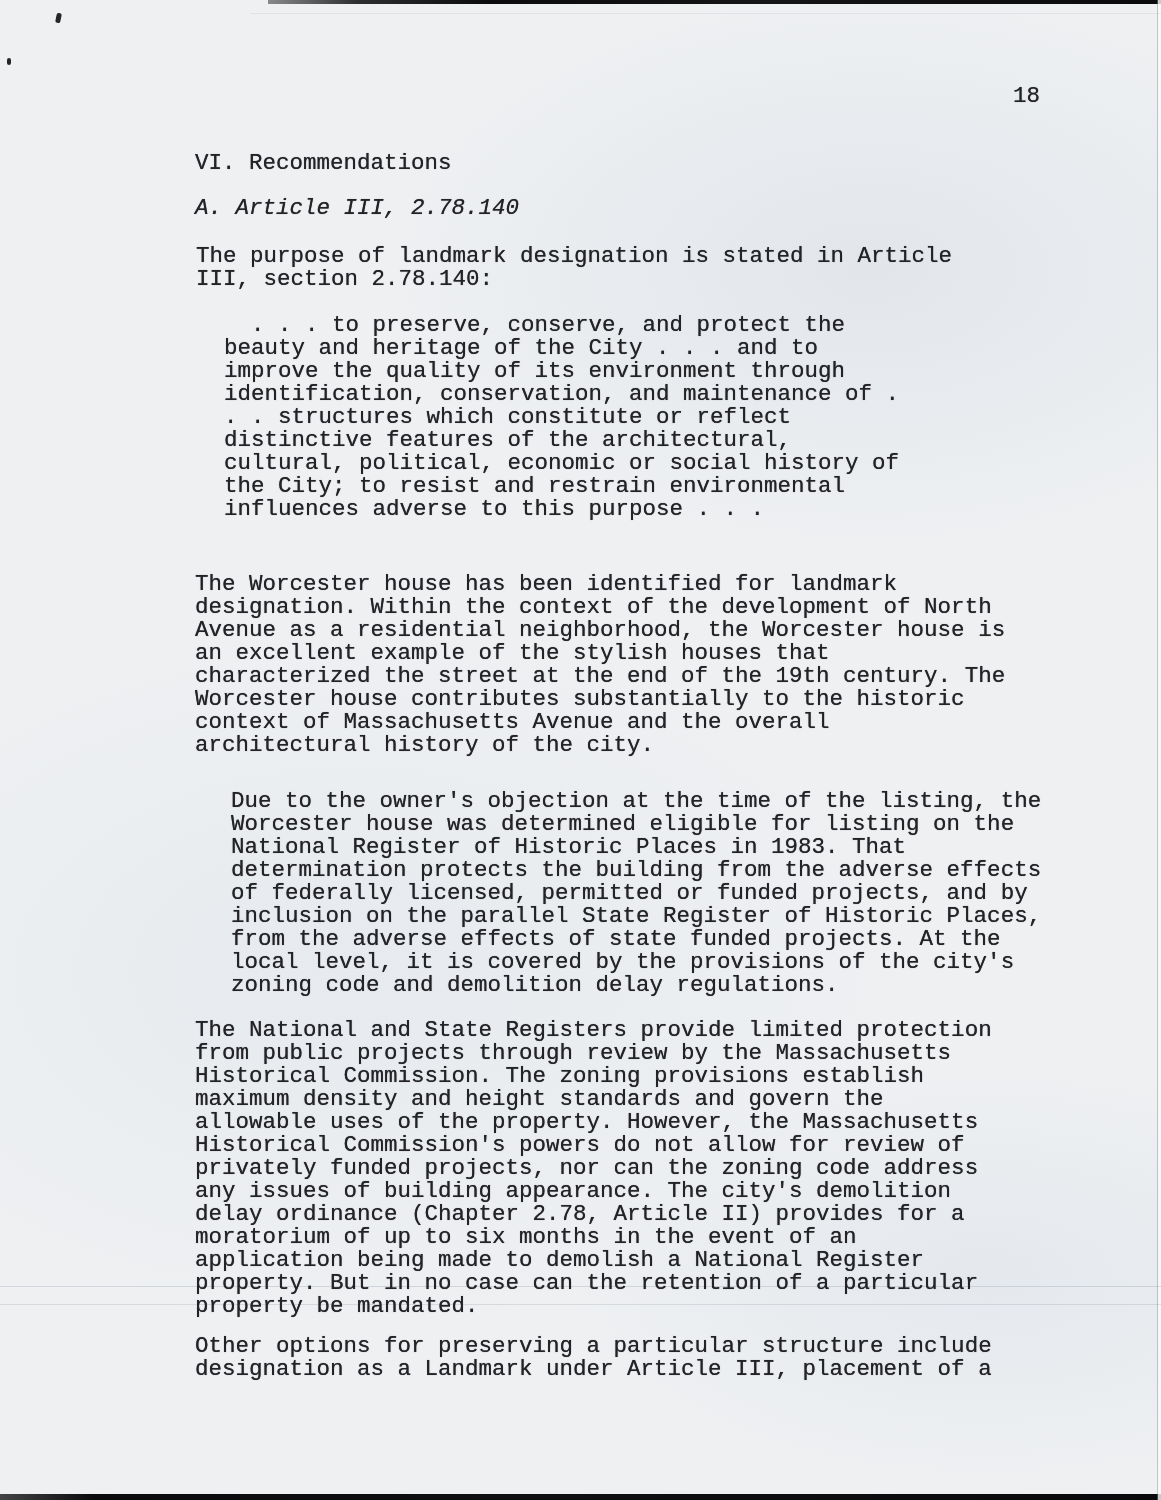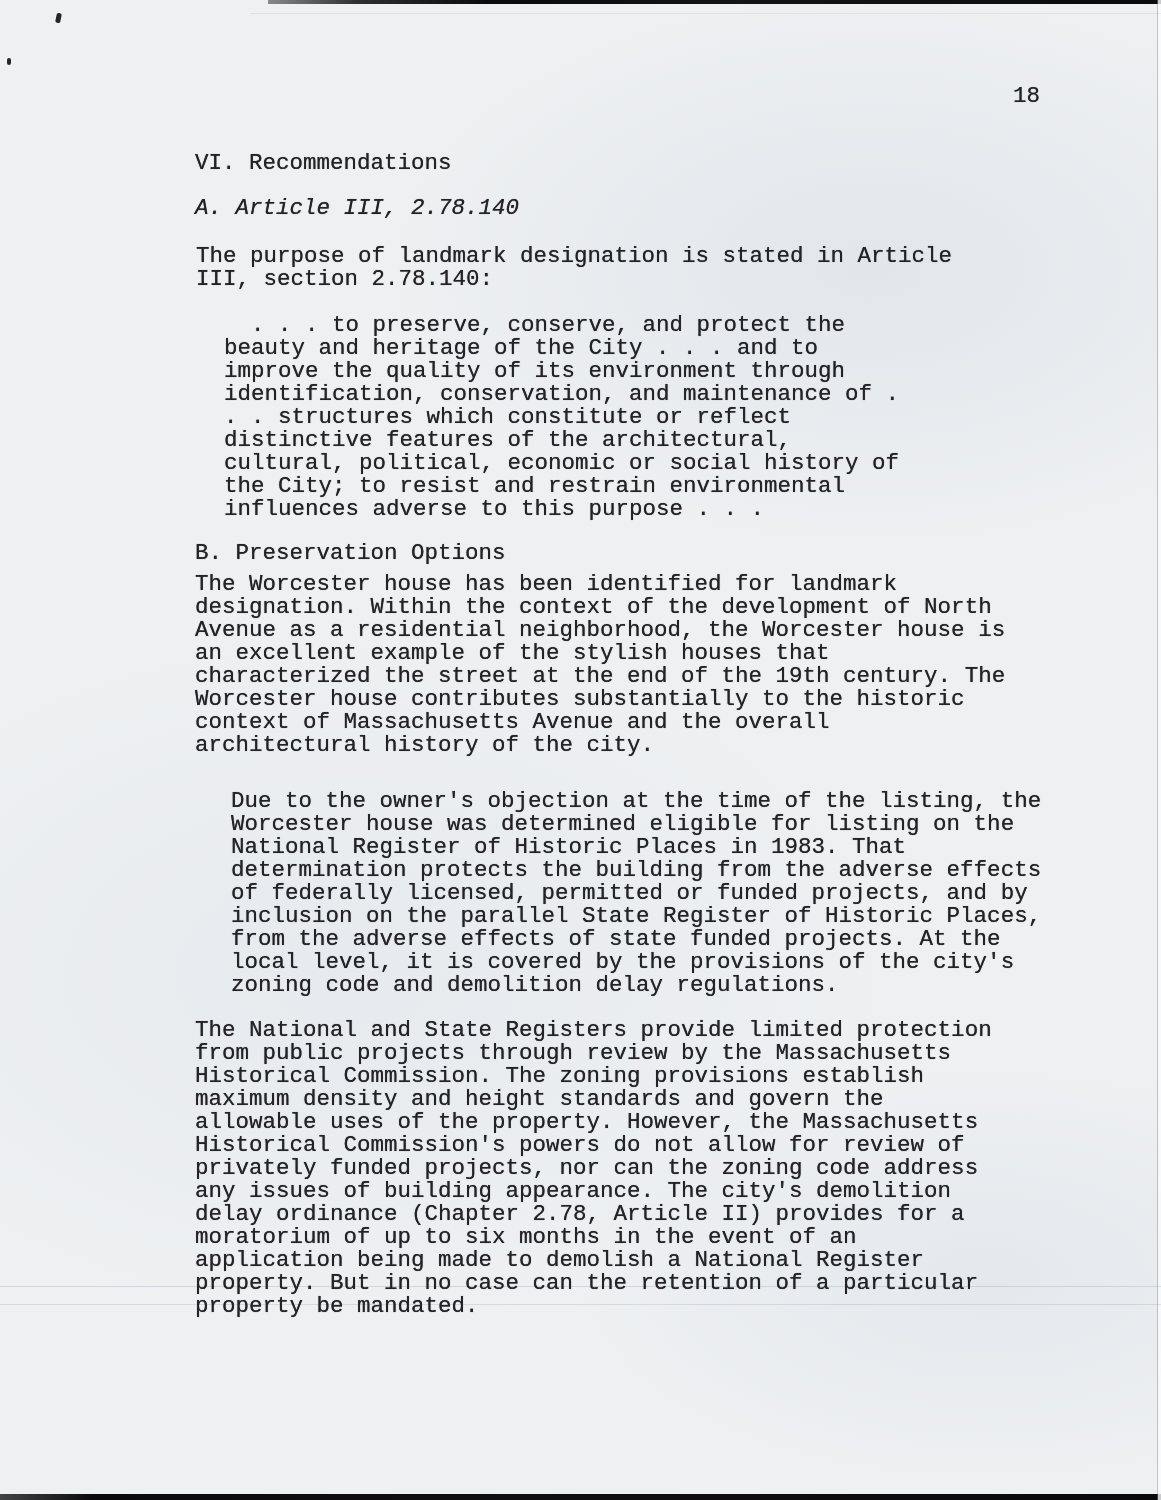--- a/index.html
+++ b/index.html
@@ -94,21 +94,20 @@
   <div class="txt" style="left:224px; top:314px;">  . . . to preserve, conserve, and protect the
 beauty and heritage of the City . . . and to
 improve the quality of its environment through
 identification, conservation, and maintenance of .
 . . structures which constitute or reflect
 distinctive features of the architectural,
 cultural, political, economic or social history of
 the City; to resist and restrain environmental
 influences adverse to this purpose . . .</div>
 
-  <div class="txt" style="left:195px; top:542px;">B. Preservation Options</div>
 
   <div class="txt" style="left:195px; top:573px;">The Worcester house has been identified for landmark
 designation. Within the context of the development of North
 Avenue as a residential neighborhood, the Worcester house is
 an excellent example of the stylish houses that
 characterized the street at the end of the 19th century. The
 Worcester house contributes substantially to the historic
 context of Massachusetts Avenue and the overall
 architectural history of the city.</div>
 
@@ -129,14 +128,16 @@
 allowable uses of the property. However, the Massachusetts
 Historical Commission's powers do not allow for review of
 privately funded projects, nor can the zoning code address
 any issues of building appearance. The city's demolition
 delay ordinance (Chapter 2.78, Article II) provides for a
 moratorium of up to six months in the event of an
 application being made to demolish a National Register
 property. But in no case can the retention of a particular
 property be mandated.</div>
 
+  <div class="txt" style="left:195px; top:1335px;">Other options for preserving a particular structure include
+designation as a Landmark under Article III, placement of a</div>
 
 </div>
 
 </body></html>

